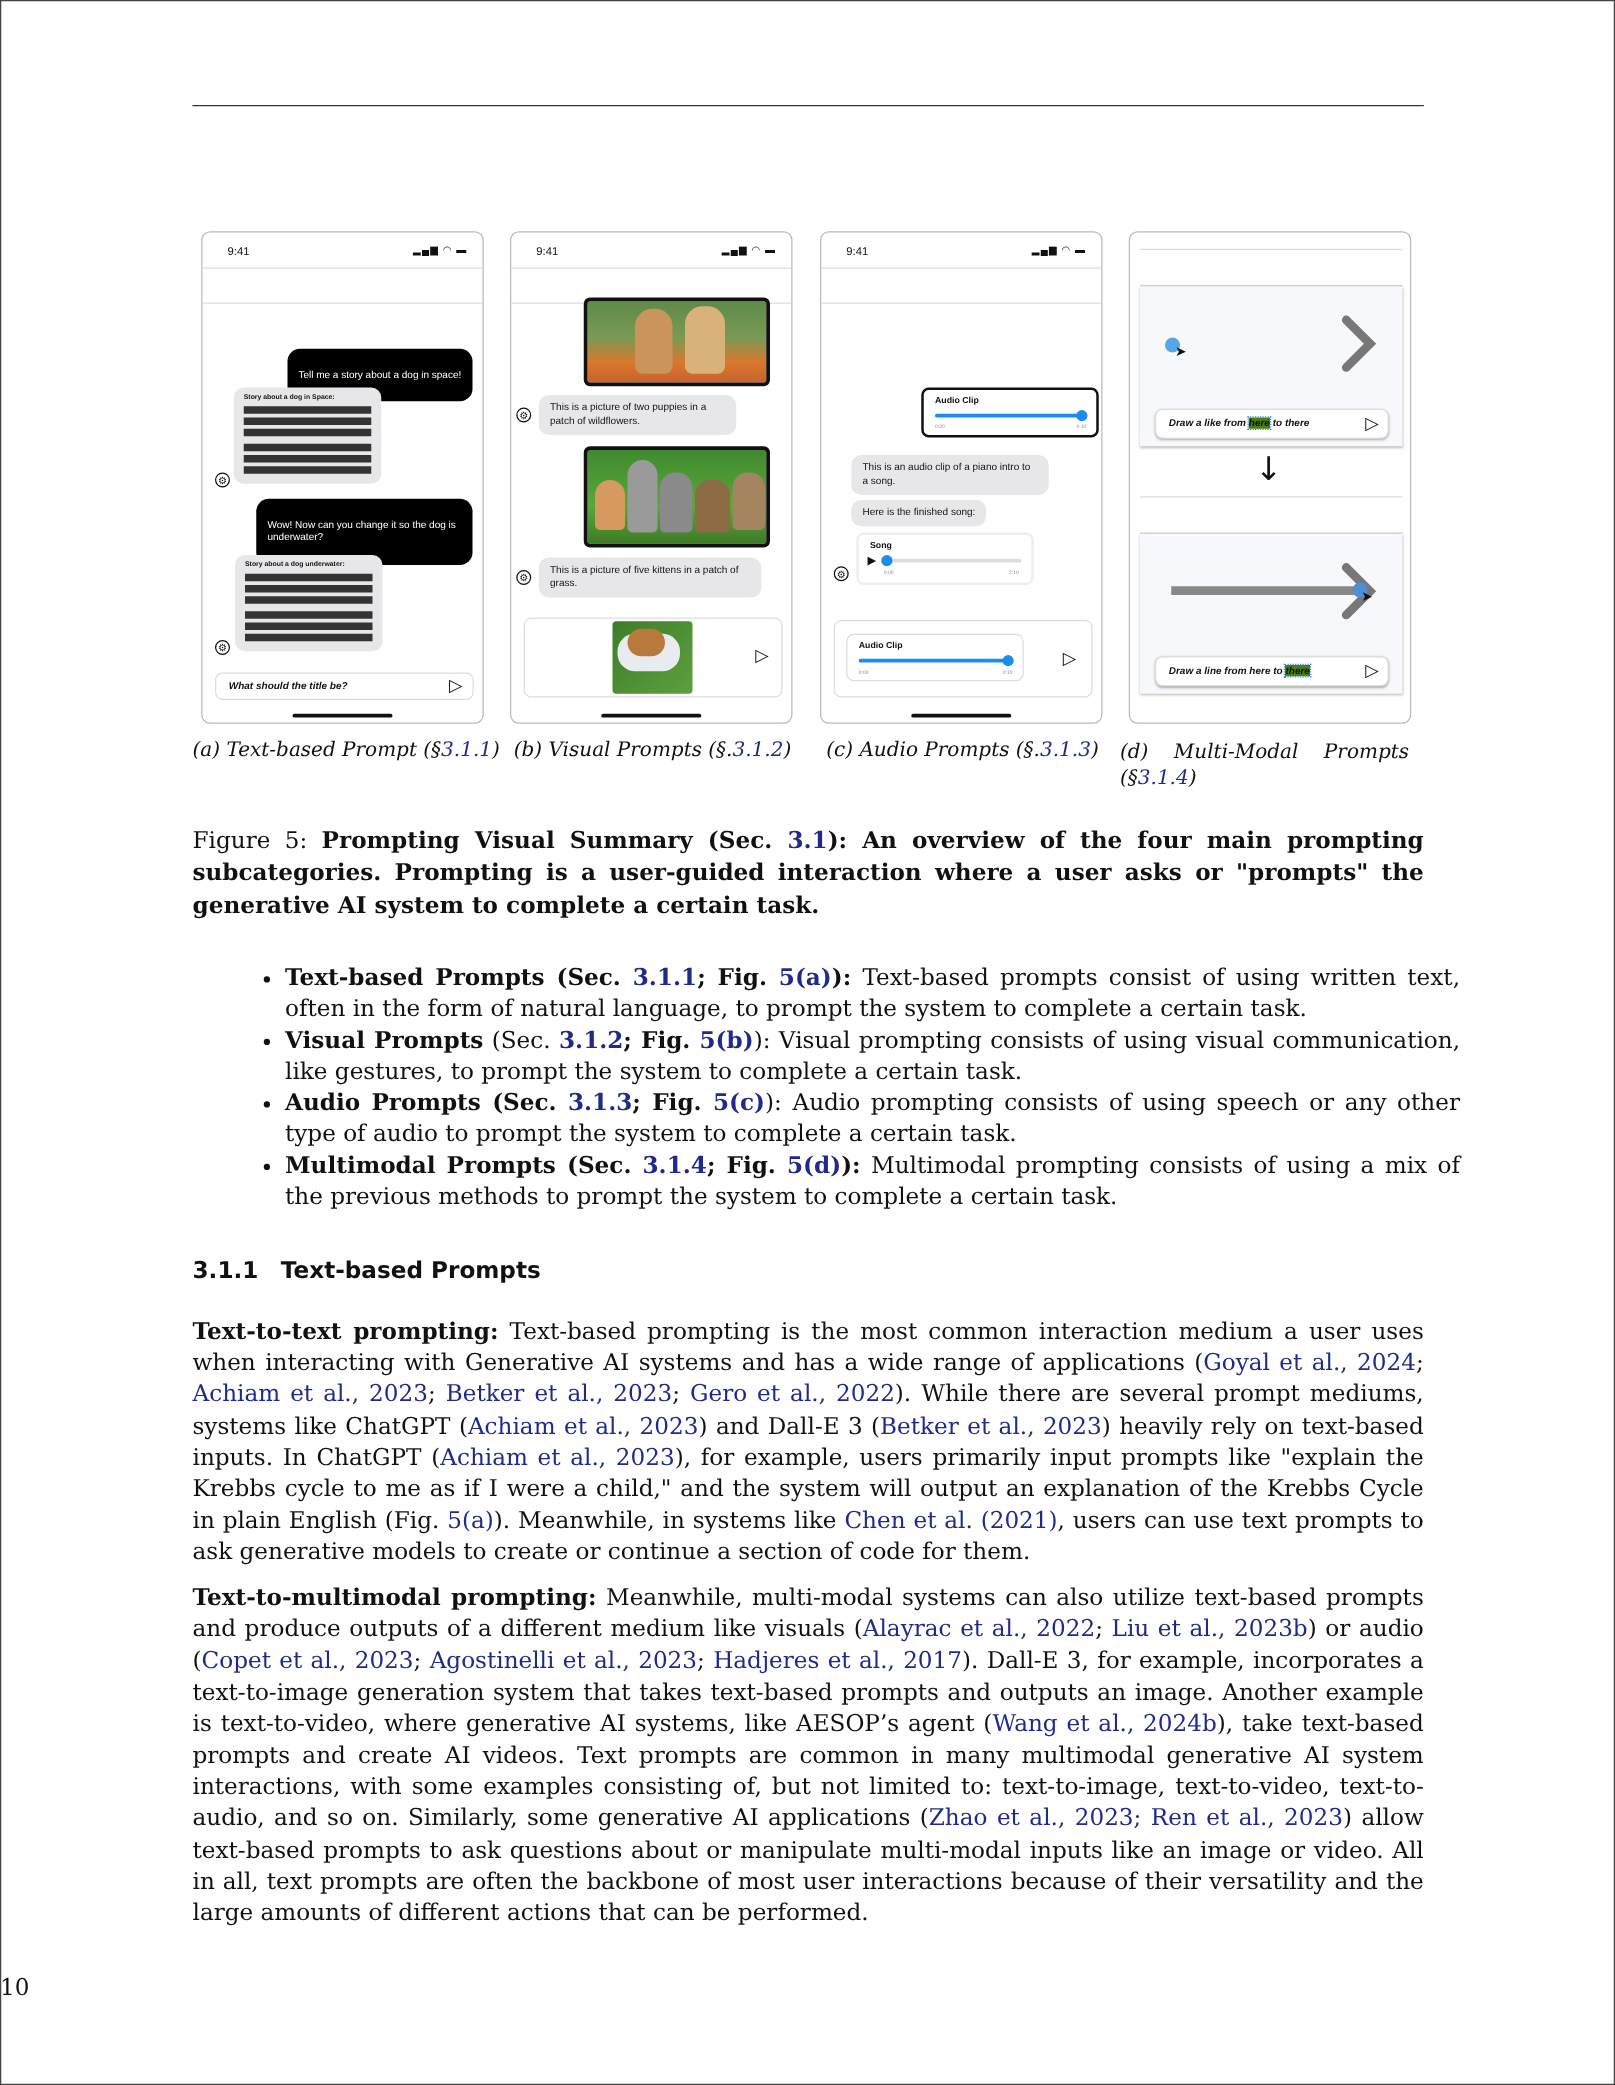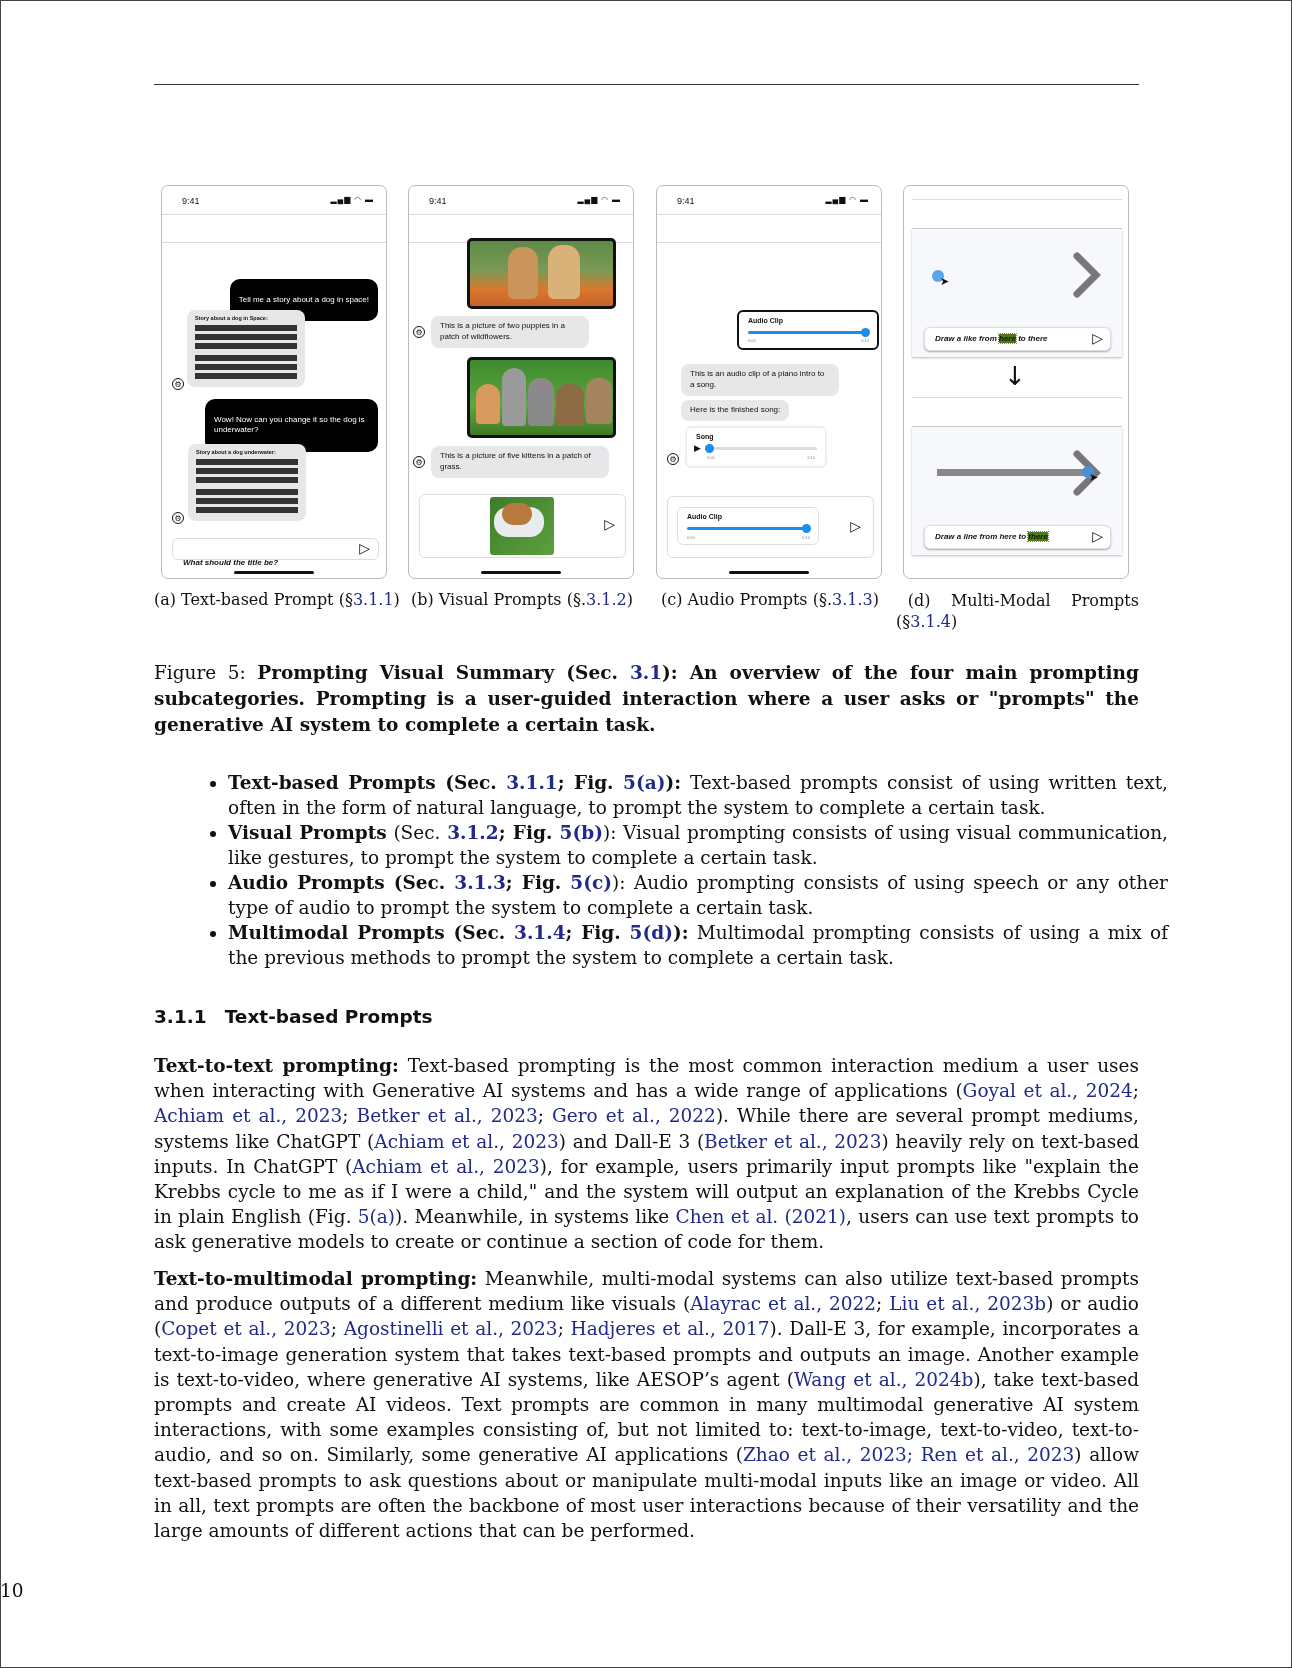--- a/index.html
+++ b/index.html
@@ -23,21 +23,21 @@
   .input-box{position:absolute;border:1px solid #ddd;border-radius:6px;background:#fff;}
   .input-text{position:absolute;font-size:8px;font-weight:bold;font-style:italic;}
   .send{position:absolute;font-size:14px;line-height:14px;}
   .img-frame{position:absolute;border:3px solid #111;border-radius:5px;overflow:hidden;}
   .audio-card{position:absolute;background:#fff;border-radius:6px;}
   .audio-card .t{position:absolute;left:9px;top:5px;font-size:7px;font-weight:bold;}
   .track{position:absolute;height:3px;background:#1b8cf0;border-radius:2px;}
   .track.empty{background:#ddd;}
   .knob{position:absolute;width:9px;height:9px;border-radius:50%;background:#1b8cf0;}
   .tlabel{position:absolute;font-size:4px;color:#888;}
-  .caption{position:absolute;top:590px;font-size:16px;}
+  .caption{position:absolute;top:590px;font-size:16px;font-style:italic;}
   .fig-caption{position:absolute;left:154px;top:660px;width:985px;font-size:18.5px;line-height:26px;text-align:justify;}
   .fig-caption b{font-weight:bold;}
   ul.bullets{position:absolute;left:200px;top:770px;width:940px;margin:0;padding:0 0 0 28px;font-size:18.5px;line-height:25px;}
   ul.bullets li{margin-bottom:0;text-align:justify;}
   .sec-head{position:absolute;left:154px;top:1006px;font-family:"DejaVu Sans","Liberation Sans",sans-serif;font-weight:bold;font-size:18.5px;}
   .sec-head .num{margin-right:18px;}
   .para{position:absolute;left:154px;width:985px;font-size:18.5px;line-height:25.2px;text-align:justify;}
   .para b{font-weight:bold;}
   .page-num{position:absolute;left:0;width:100%;top:1580px;font-size:18.5px;}
   .hl{background:#4d7c0f;outline:1px dotted #3a8fe0;}
@@ -70,21 +70,21 @@
     <div class="story-title">Story about a dog underwater:</div>
     <div class="bar"></div>
       <div class="bar"></div>
       <div class="bar"></div>
     <div class="bar gap"></div>
       <div class="bar"></div>
       <div class="bar"></div>
   </div>
   <div class="bot-icon" style="left:10px;top:326px;">⚙</div>
   <div class="input-box" style="left:10px;top:352px;width:205px;height:20px;">
-    <span class="input-text" style="left:10px;top:19px;">What should the title be?</span>
+    <span class="input-text" style="left:10px;top:5px;">What should the title be?</span>
     <span class="send" style="right:8px;top:2px;">▷</span>
   </div>
   <div class="home-ind"></div>
 </div>
 
 <div class="phone" style="left:408px;">
   <div class="status">
     <span class="time">9:41</span>
     <span class="icons">▂▄▆ ◠ ▬</span>
   </div>
@@ -179,21 +179,21 @@
       <span class="input-text" style="left:10px;top:6px;"><span>Draw a line from here to </span><span class="hl">there</span></span>
       <span class="send" style="right:7px;top:3px;">▷</span>
     </div>
   </div>
 </div>
 
 <div class="caption" style="left:154px;"><span>(a) Text-based Prompt (§</span><span class="link">3.1.1</span><span>)</span></div>
 <div class="caption" style="left:411px;"><span>(b) Visual Prompts (§.</span><span class="link">3.1.2</span><span>)</span></div>
 <div class="caption" style="left:661px;"><span>(c) Audio Prompts (§.</span><span class="link">3.1.3</span><span>)</span></div>
 <div class="caption" style="left:896px;width:243px;line-height:21px;">
-    <div style="white-space:pre;text-align:right;">(d)    Multi-Modal    Prompts</div>
+    <div style="white-space:pre;">(d)    Multi-Modal    Prompts</div>
     <div><span>(§</span><span class="link">3.1.4</span><span>)</span></div>
   </div>
 
 <div class="fig-caption"><span>Figure 5: </span><b>Prompting Visual Summary (Sec. </b><b class="link">3.1</b><b>): An overview of the four main prompting subcategories. Prompting is a user-guided interaction where a user asks or "prompts" the generative AI system to complete a certain task.</b></div>
 
 <ul class="bullets">
   <li><b>Text-based Prompts</b><b> (Sec. </b><b class="link">3.1.1</b><b>; Fig. </b><b class="link">5(a)</b><b>):</b><span> Text-based prompts consist of using written text, often in the form of natural language, to prompt the system to complete a certain task.</span></li>
   <li><b>Visual Prompts</b><span> (Sec. </span><b class="link">3.1.2</b><b>; Fig. </b><b class="link">5(b)</b><span>):</span><span> Visual prompting consists of using visual communication, like gestures, to prompt the system to complete a certain task.</span></li>
   <li><b>Audio Prompts</b><b> (Sec. </b><b class="link">3.1.3</b><b>; Fig. </b><b class="link">5(c)</b><span>):</span><span> Audio prompting consists of using speech or any other type of audio to prompt the system to complete a certain task.</span></li>
   <li><b>Multimodal Prompts</b><b> (Sec. </b><b class="link">3.1.4</b><b>; Fig. </b><b class="link">5(d)</b><b>):</b><span> Multimodal prompting consists of using a mix of the previous methods to prompt the system to complete a certain task.</span></li>

